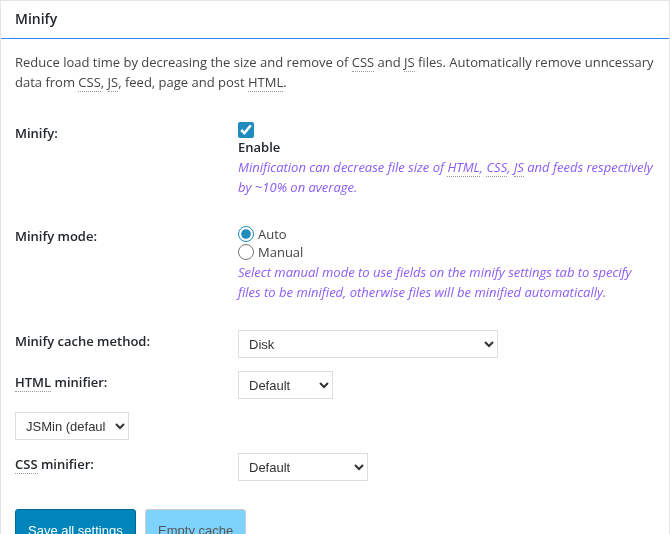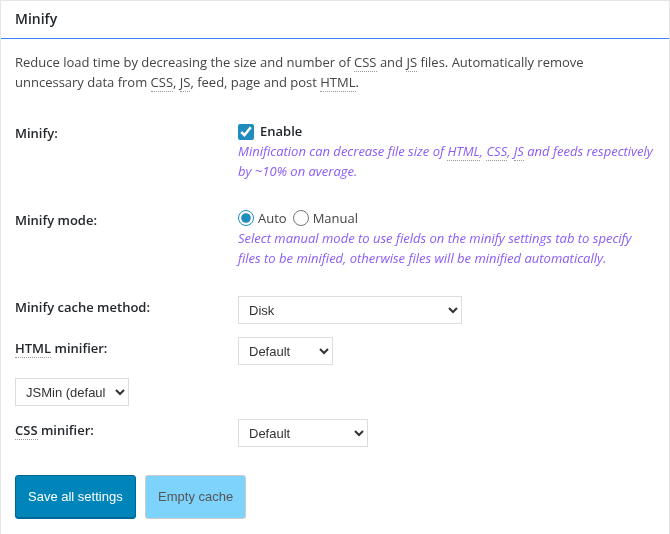--- a/index.html
+++ b/index.html
@@ -49,21 +49,22 @@
     flex: 0 0 195px;
     font-weight: 600;
     color: #23282d;
     padding-top: 2px;
   }
   .row-control {
     flex: 1;
   }
   .check-line, .radio-line {
     display: flex;
-    align-items: flex-end;
+    align-items: flex-start;
+    flex-direction: column;
   }
   .check-line input[type=checkbox] {
     width: 16px;
     height: 16px;
     margin: 0 6px 0 0;
     accent-color: #1e8cbe;
   }
   .check-label {
     font-weight: 600;
     color: #23282d;
@@ -86,21 +87,21 @@
     accent-color: #1e8cbe;
   }
   select {
     height: 28px;
     border: 1px solid #ddd;
     background: #fff;
     font-size: 13px;
     padding: 2px 6px;
     color: #333;
   }
-  .sel-wide { width: 224px; }
+  .sel-wide { width: 260px; }
   .sel-sm { width: 95px; }
   .sel-md { width: 114px; }
   .sel-md2 { width: 130px; }
   .actions {
     margin-top: 10px;
   }
   .btn {
     display: inline-block;
     font-size: 13px;
     line-height: 26px;
@@ -126,21 +127,21 @@
 </head>
 <body>
 
 <div class="panel">
   <div class="panel-header">
     <h3>Minify</h3>
   </div>
   <div class="panel-body">
 
     <div class="intro">
-      <span>Reduce load time by decreasing the size and number of </span><span class="abbr">CSS</span><span> and </span><span class="abbr">JS</span><span> files. Automatically remove unncessary data from </span><span class="abbr">CSS</span><span>, </span><span class="abbr">JS</span><span>, feed, page and post </span><span class="abbr">HTML</span><span>.</span>
+      <span>Reduce load time by decreasing the size and remove of </span><span class="abbr">CSS</span><span> and </span><span class="abbr">JS</span><span> files. Automatically remove unncessary data from </span><span class="abbr">CSS</span><span>, </span><span class="abbr">JS</span><span>, feed, page and post </span><span class="abbr">HTML</span><span>.</span>
     </div>
 
     <div class="form-row">
       <div class="row-label">Minify:</div>
       <div class="row-control">
         <div class="check-line">
           <input type="checkbox" checked="" style="">
           <span class="check-label">Enable</span>
         </div>
         <div class="desc">

